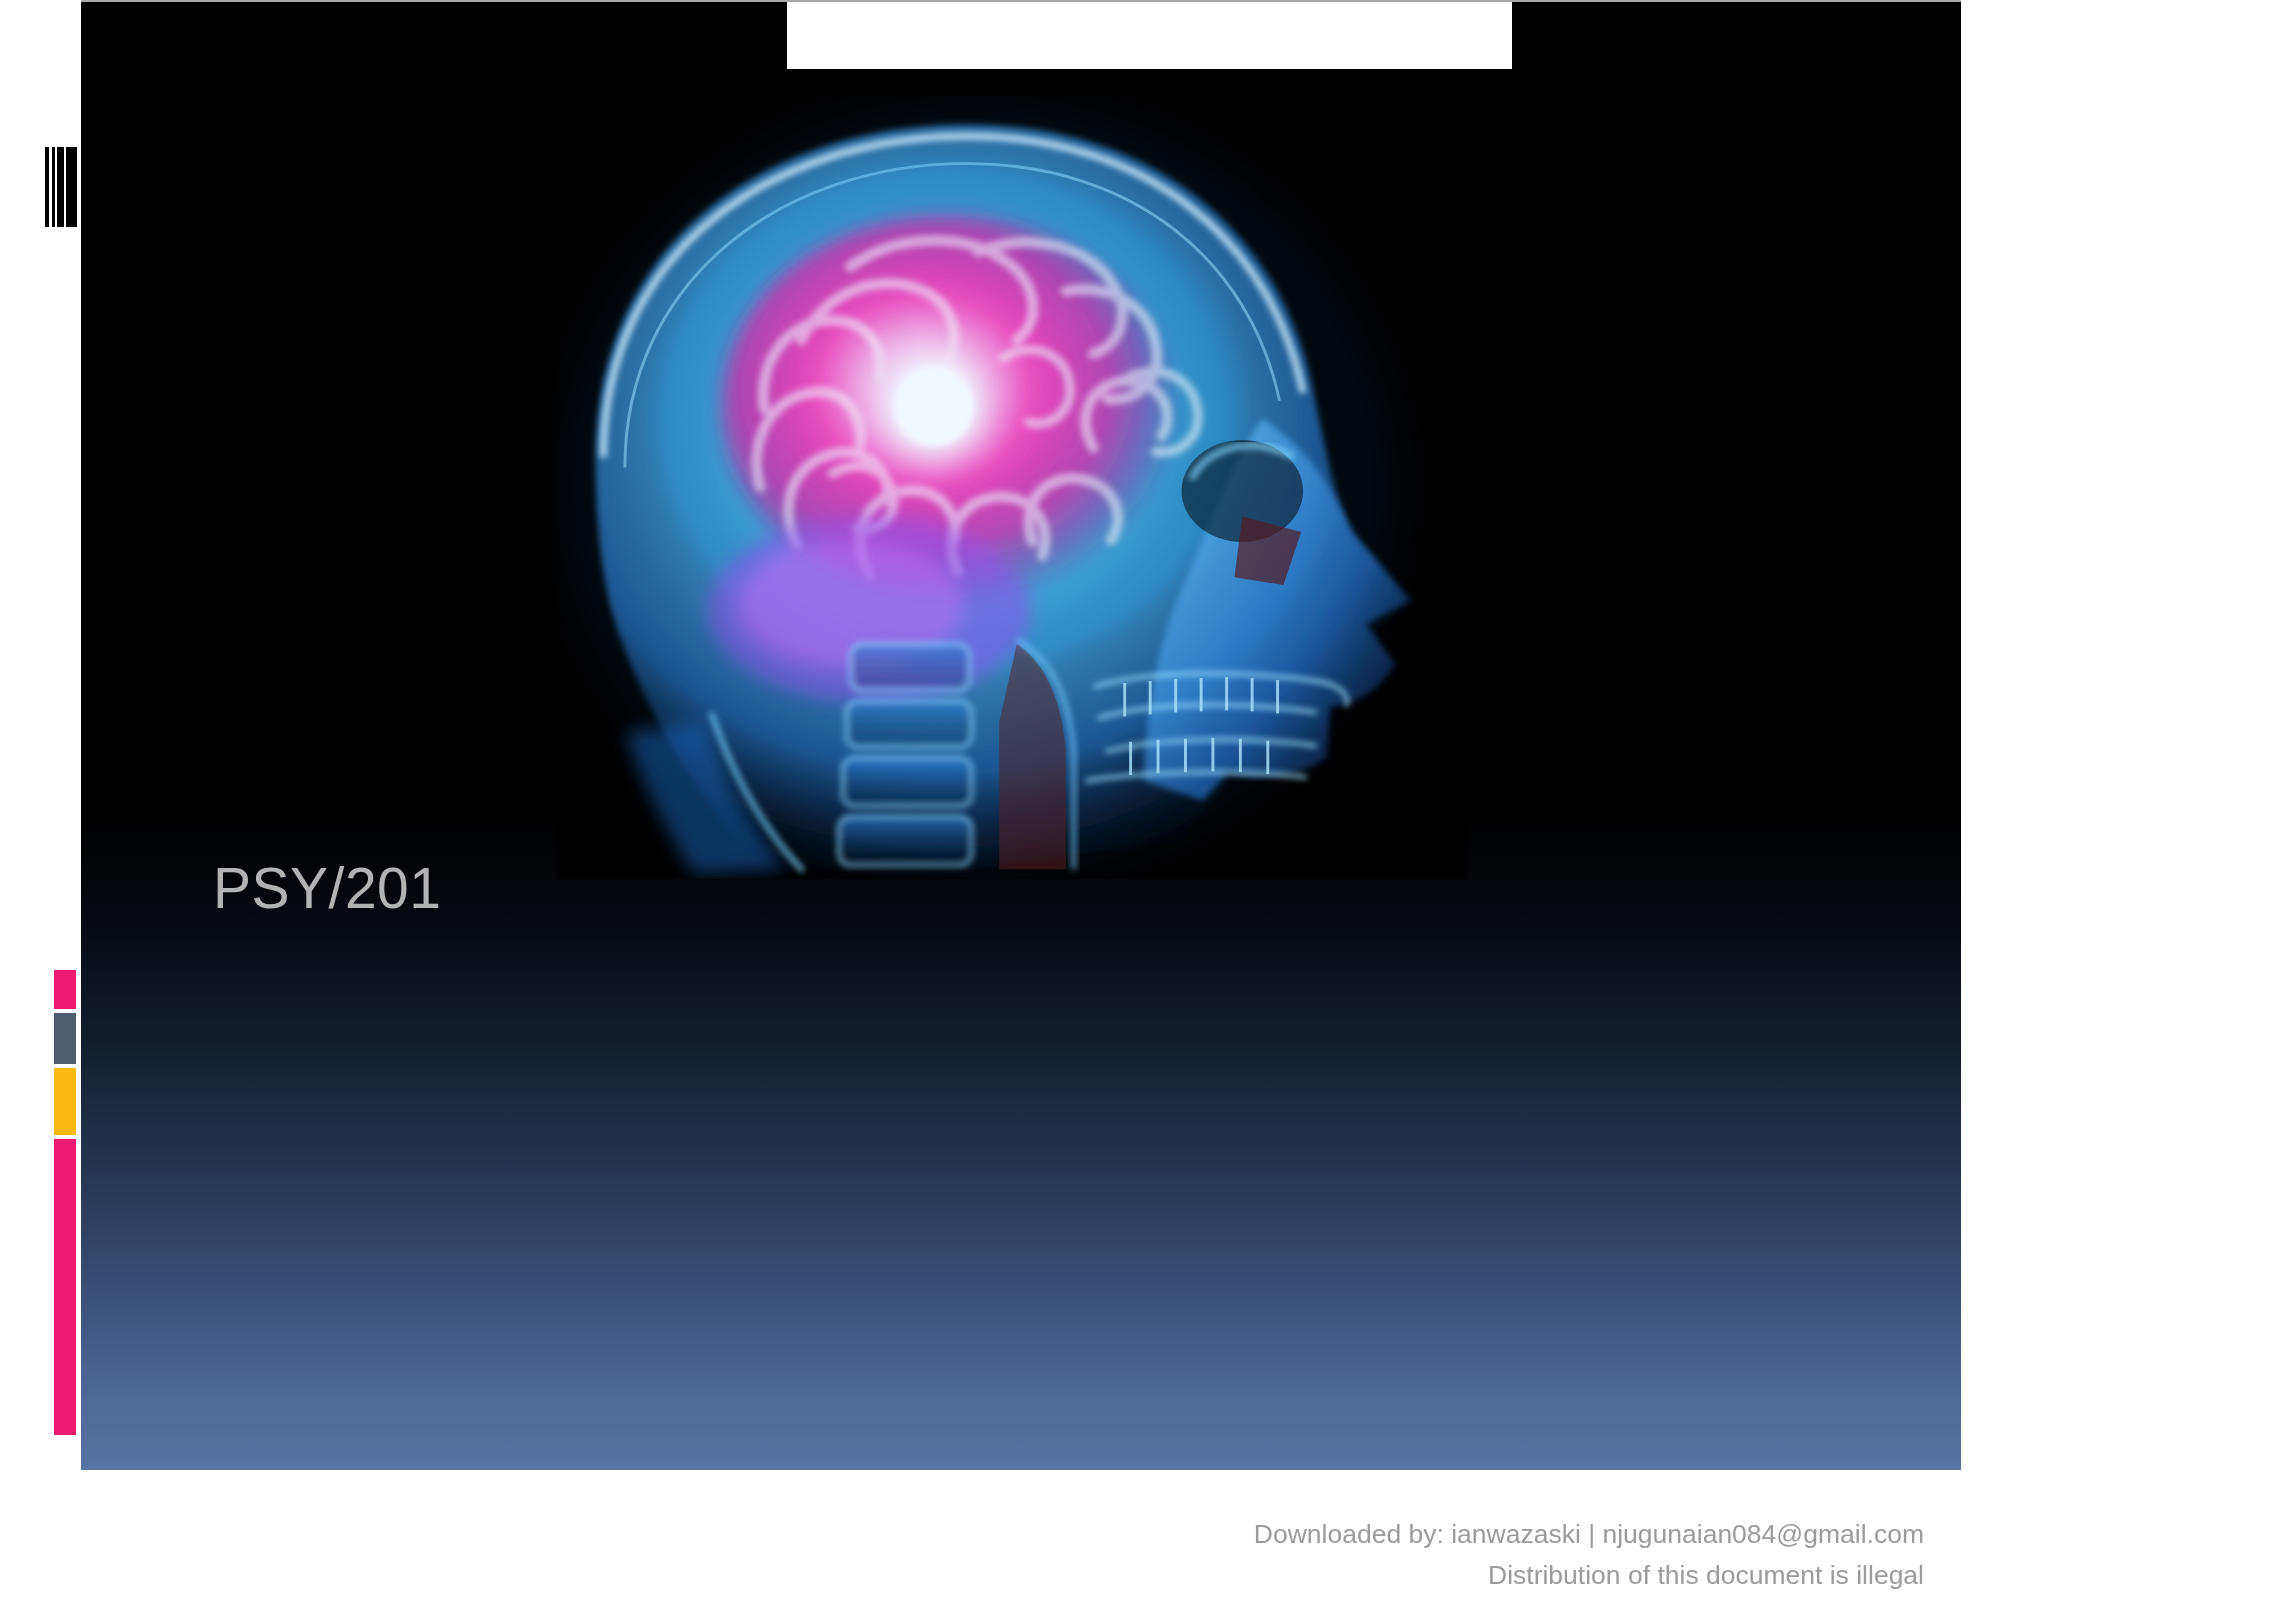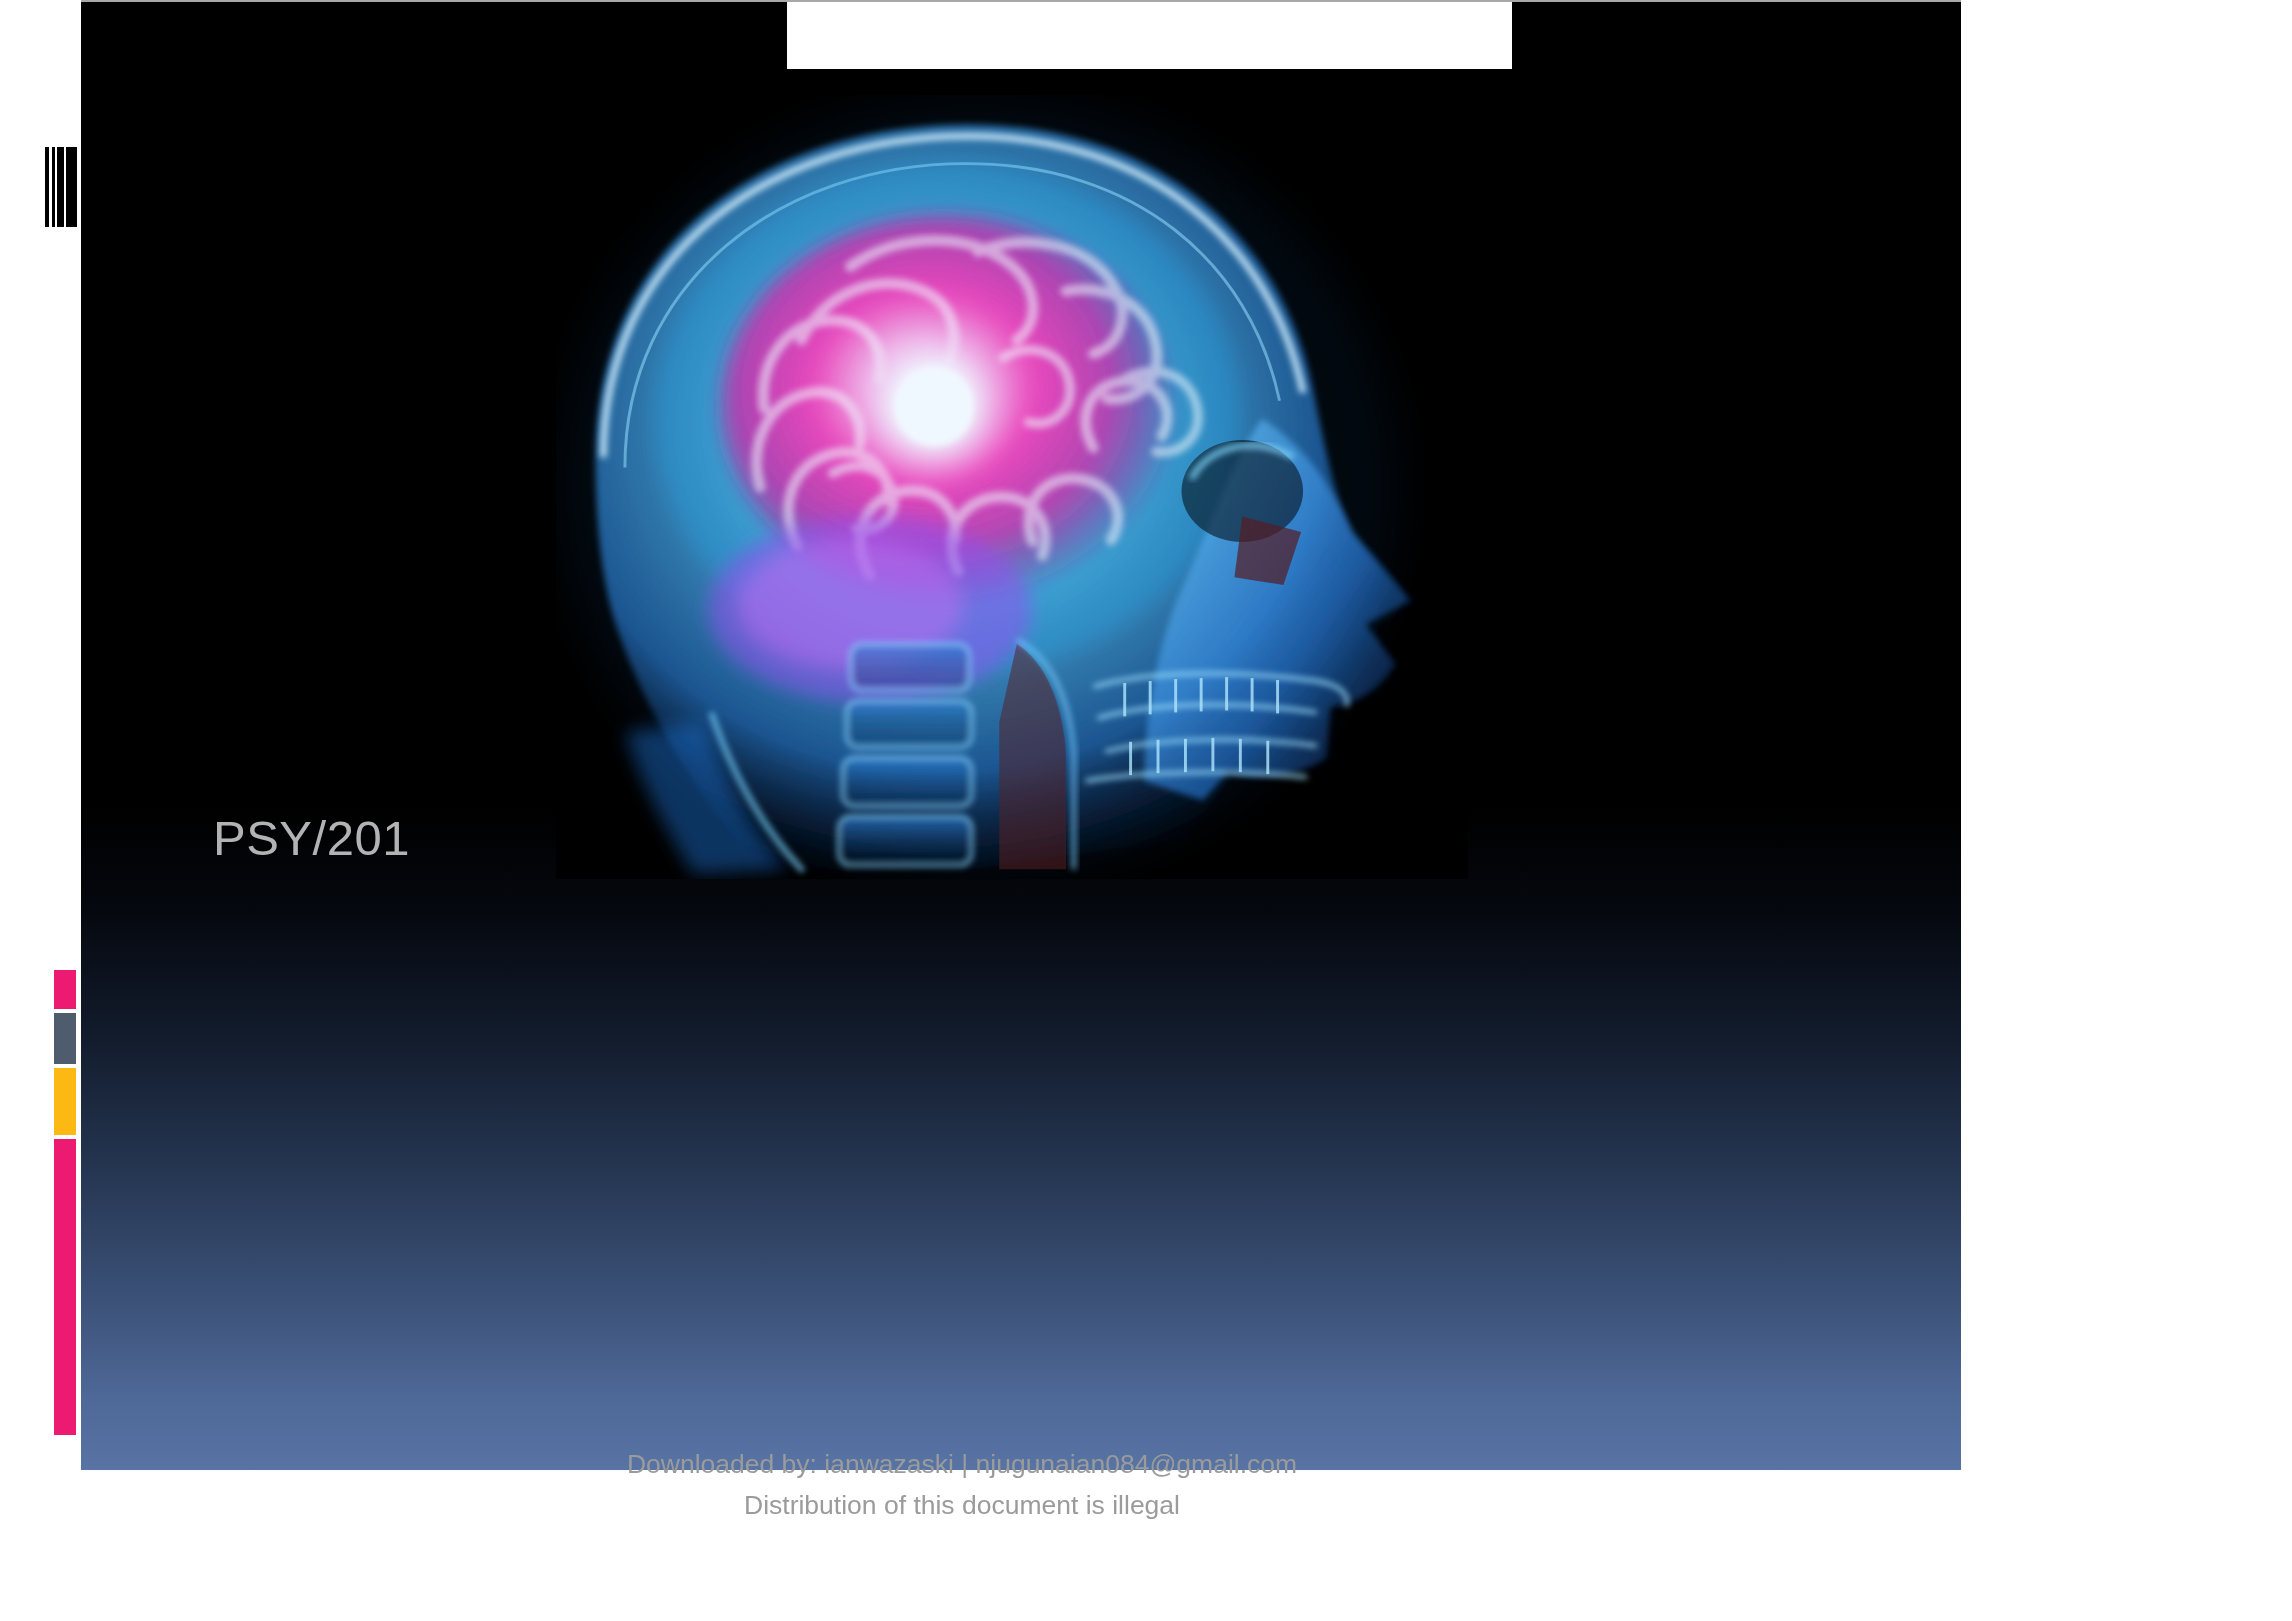--- a/index.html
+++ b/index.html
@@ -95,44 +95,44 @@
     position:absolute;
     left:475px; top:93px;
     width:912px; height:784px;
     overflow:hidden;
   }
   .brain-wrap svg { display:block; width:100%; height:100%; }
 
   
   .eyebrow {
     position:absolute;
-    left:132px; top:808px;
-    font-size:49px;
+    left:132px; top:853px;
+    font-size:57px;
     letter-spacing:0.5px;
     color:#b3b3b3;
     font-weight:400;
     white-space:nowrap;
   }
   .headline {
     position:absolute;
     left:137px; top:936px;
     font-size:114px;
     line-height:1.0;
     font-weight:700;
     color:#5fa8f5;
     letter-spacing:-1px;
     white-space:nowrap;
   }
 
   
   .footer {
     position:absolute;
-    left:0; top:1444px;
+    left:0; top:1514px;
     width:1924px;
-    text-align:center;
+    text-align:right;
   }
   .footer-line {
     color:#9b9b9b;
     font-size:26.5px;
     line-height:1.55;
     font-family:"Liberation Sans", sans-serif;
   }
 </style>
 </head>
 <body>

